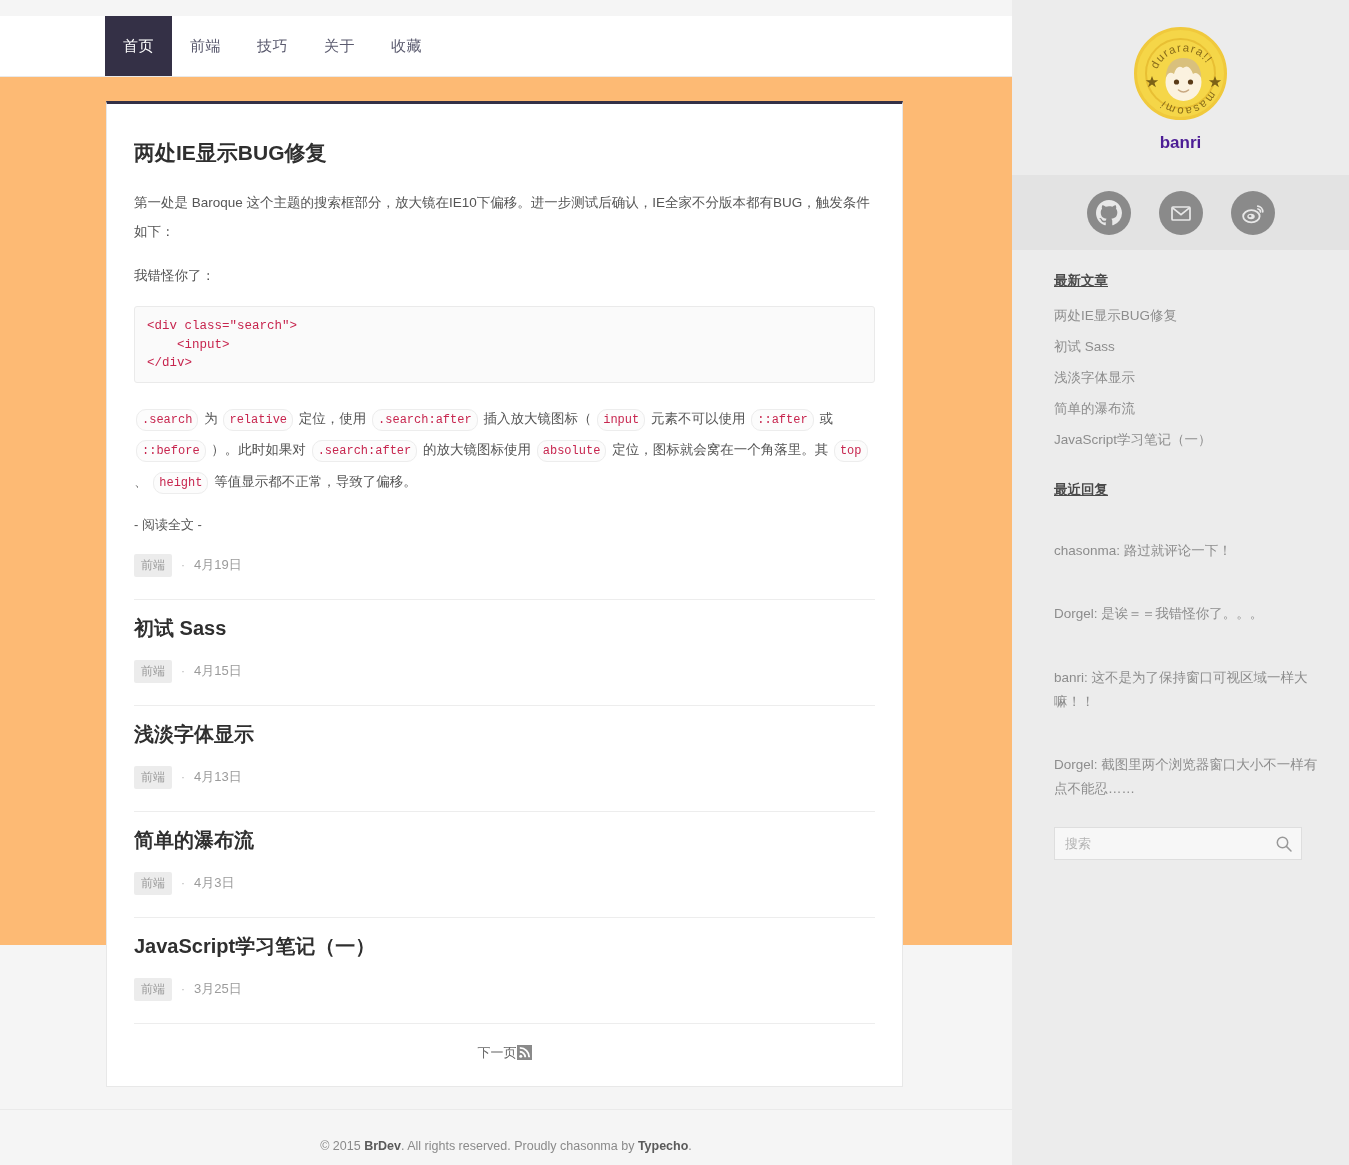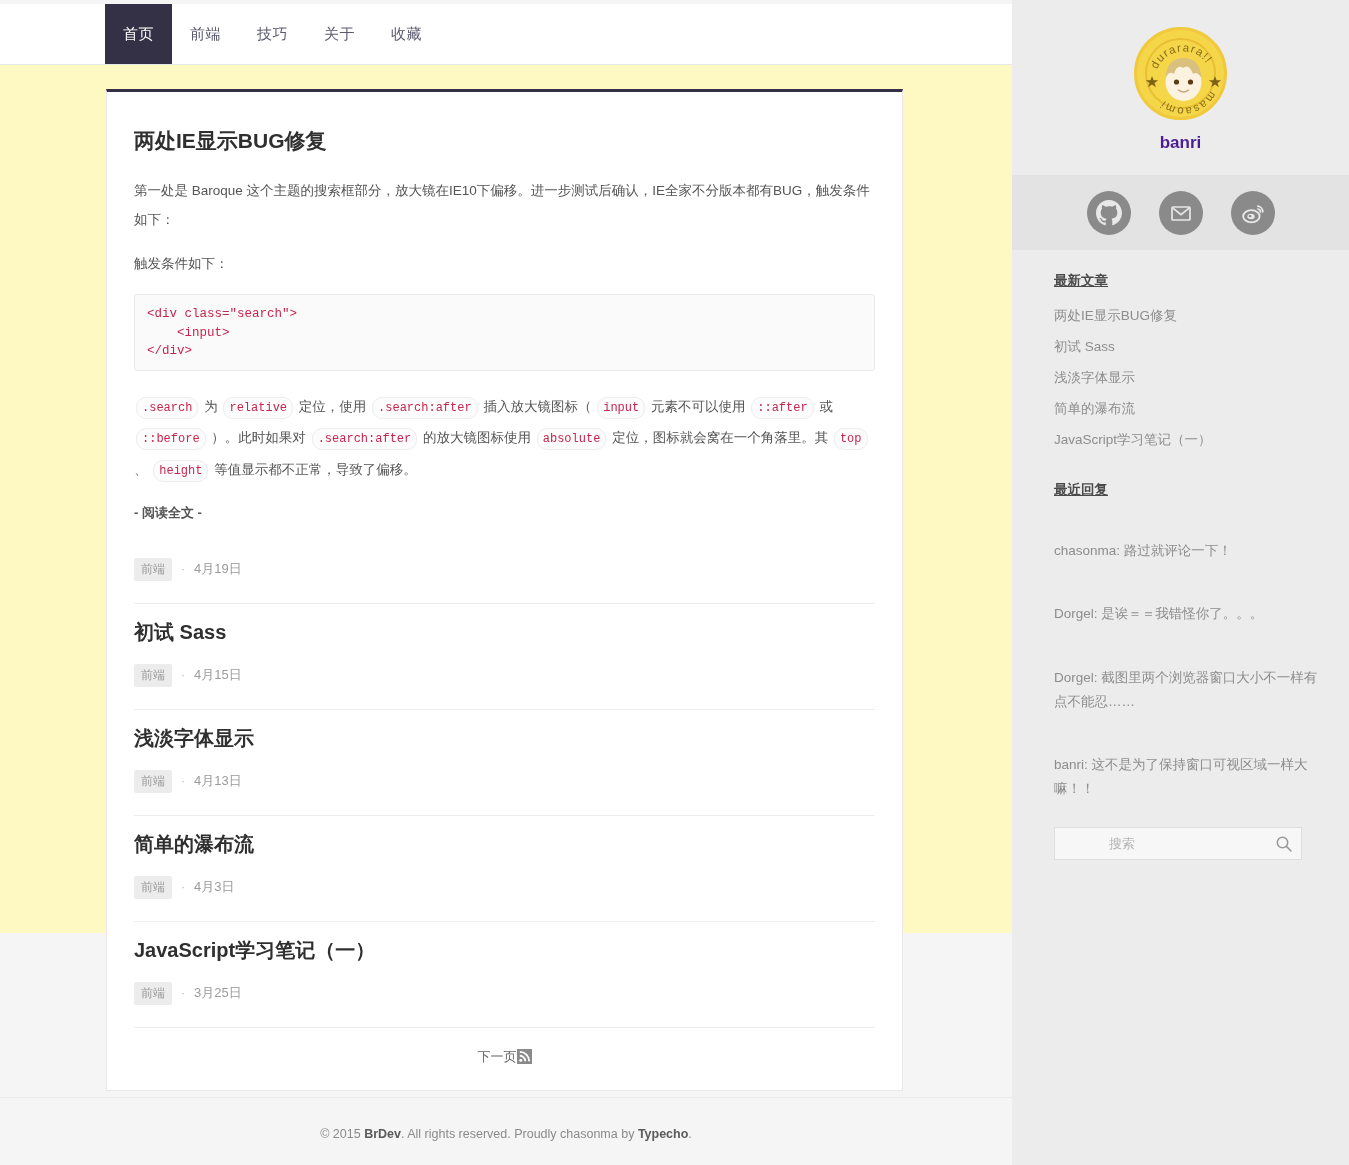--- a/index.html
+++ b/index.html
@@ -8,23 +8,23 @@
     width: 1349px; height: 1165px;
     background: #f5f5f5;
     font-family: "Liberation Sans", "DejaVu Sans", sans-serif;
     color: #444;
     overflow: hidden;
   }
   .page { position: relative; width: 1349px; height: 1165px; }
 
   
   .main-col {
-    position: absolute; left: 0; top: 4px;
+    position: absolute; left: 0; top: 16px;
     width: 1012px; height: 929px;
-    background: #fef9c3;
+    background: #fdba74;
   }
 
   
   .navbar {
     height: 61px; background: #ffffff;
     border-bottom: 1px solid #e9e9e9;
     display: flex; align-items: stretch;
     padding-left: 105px;
   }
   .nav-item {
@@ -79,22 +79,22 @@
     background: #fcfcfc;
     border: 1px solid #ededed;
     border-radius: 10px;
     padding: 3px 5px;
     margin: 0 2px;
     white-space: nowrap;
   }
 
   .readmore {
     display: inline-block;
-    font-size: 13px; font-weight: bold; color: #555;
-    margin: 2px 0 36px 0; cursor: pointer;
+    font-size: 13px; font-weight: normal; color: #555;
+    margin: 2px 0 20px 0; cursor: pointer;
   }
 
   .meta { display: flex; align-items: center; margin: 0 0 22px 0; }
   .cat-tag {
     background: #ececec; color: #9b9b9b;
     font-size: 12px; padding: 3px 7px; border-radius: 2px;
     cursor: pointer;
   }
   .meta-dot { color: #b6b6b6; margin: 0 9px; font-size: 12px; }
   .meta-date { color: #9b9b9b; font-size: 13px; }
@@ -175,21 +175,20 @@
     cursor: pointer;
   }
   .widget-list.comments li { line-height: 1.75; margin-bottom: 8px; margin-top: 40px; }
 
   .search-wrap { padding: 18px 32px 0 42px; }
   .search-box {
     position: relative;
     width: 248px; height: 33px;
     background: #f7f7f7;
     border: 1px solid #dedede;
-    padding-left: 44px;
   }
   .search-box input {
     width: 100%; height: 100%;
     border: 0; background: transparent;
     padding: 0 32px 0 10px;
     font-size: 13px; color: #777;
     font-family: "Liberation Sans", sans-serif;
     outline: none;
   }
   .search-box input::placeholder { color: #b3b3b3; }
@@ -212,21 +211,21 @@
       <a class="nav-item">技巧</a>
       <a class="nav-item">关于</a>
       <a class="nav-item">收藏</a>
     </nav>
 
     <div class="card">
 
       
       <h1 class="post-title">两处IE显示BUG修复</h1>
       <p class="para">第一处是 Baroque 这个主题的搜索框部分，放大镜在IE10下偏移。进一步测试后确认，IE全家不分版本都有BUG，触发条件如下：</p>
-      <p class="para">触发条件如下：</p>
+      <p class="para">我错怪你了：</p>
 
       <pre class="codeblock">&lt;div class="search"&gt;
     &lt;input&gt;
 &lt;/div&gt;</pre>
 
       <p class="para mixed"><code class="inline">.search</code><span> 为 </span><code class="inline">relative</code><span> 定位，使用 </span><code class="inline">.search:after</code><span> 插入放大镜图标（ </span><code class="inline">input</code><span> 元素不可以使用 </span><code class="inline">::after</code><span> 或 </span><code class="inline">::before</code><span> ）。此时如果对 </span><code class="inline">.search:after</code><span> 的放大镜图标使用 </span><code class="inline">absolute</code><span> 定位，图标就会窝在一个角落里。其 </span><code class="inline">top</code><span> 、 </span><code class="inline">height</code><span> 等值显示都不正常，导致了偏移。</span></p>
 
       <a class="readmore">- 阅读全文 -</a>
 
       <div class="meta">
@@ -362,22 +361,22 @@
         <li>简单的瀑布流</li>
         <li>JavaScript学习笔记（一）</li>
       </ul>
     </div>
 
     <div class="widget">
       <div class="widget-title">最近回复</div>
       <ul class="widget-list comments">
         <li>chasonma: 路过就评论一下！</li>
         <li>Dorgel: 是诶＝＝我错怪你了。。。</li>
+        <li>banri: 这不是为了保持窗口可视区域一样大嘛！！</li>
         <li>Dorgel: 截图里两个浏览器窗口大小不一样有点不能忍……</li>
-        <li>banri: 这不是为了保持窗口可视区域一样大嘛！！</li>
       </ul>
     </div>
 
     <div class="search-wrap">
       <div class="search-box">
         <input type="text" placeholder="搜索" style="">
         <button class="search-btn">
           <svg width="18" height="18" viewBox="0 0 18 18">
             <circle cx="7.5" cy="7.5" r="5.2" fill="none" stroke="#999" stroke-width="1.5"></circle>
             <line x1="11.4" y1="11.4" x2="16" y2="16" stroke="#999" stroke-width="1.5" stroke-linecap="round"></line>

